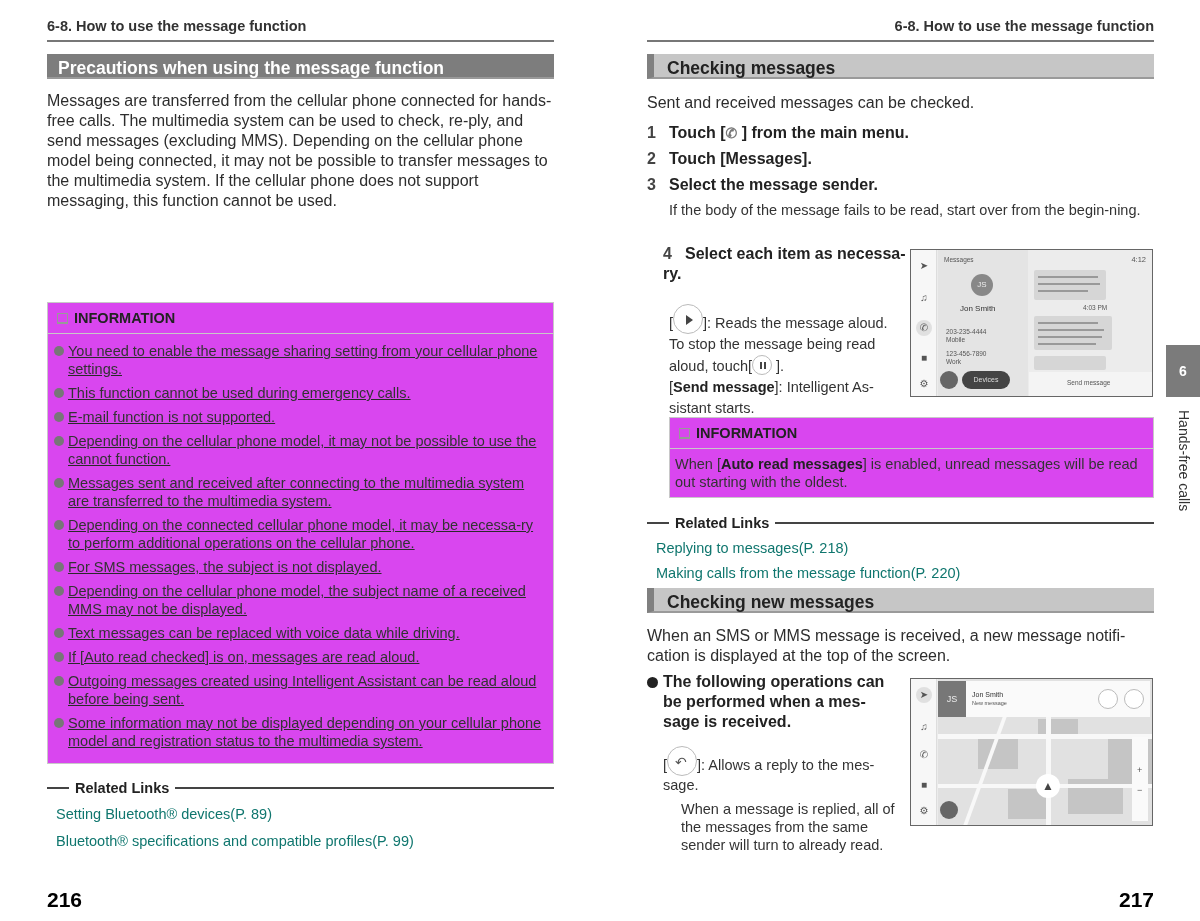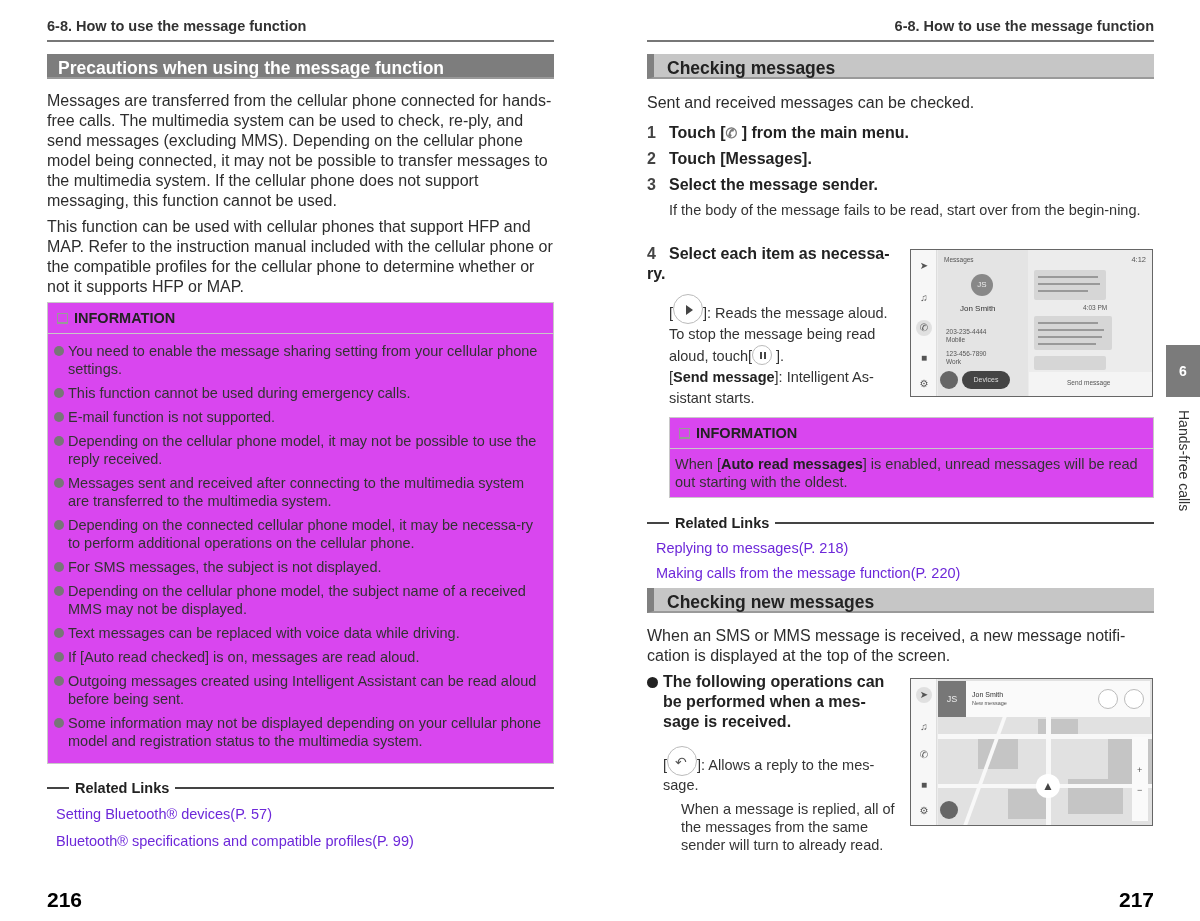--- a/index.html
+++ b/index.html
@@ -12,27 +12,27 @@
   .left .running-head { left: 0; }
   .right .running-head { right: 0; }
   .head-rule { position: absolute; top: 40px; left: 0; right: 0; height: 2px; background: #777; }
   .sec-bar { position: absolute; left: 0; right: 0; height: 25px; font-size: 17.5px; font-weight: bold; line-height: 29px; }
   .sec-dark { background: #7d7d7d; color: #fff; padding-left: 11px; border-bottom: 2px solid #999; }
   .sec-light { background: #c6c6c6; color: #222; padding-left: 13px; border-left: 7px solid #808080; border-bottom: 2px solid #9a9a9a; }
   .para { position: absolute; left: 0; right: 0; font-size: 16px; line-height: 20px; color: #2d2d2d; }
   .info-box { position: absolute; border: 1px solid #c8c8c8; background: #d946ef; }
   .info-head { height: 31px; border-bottom: 1px solid #c8c8c8; font-weight: bold; font-size: 14.5px; line-height: 31px; padding-left: 9px; display: flex; align-items: center; gap: 6px; color: #222; }
   .book-icon { width: 11px; height: 11px; border: 1px solid #999; border-bottom-width: 2px; display: inline-block; }
-  .info-list { list-style: none; padding: 8px 8px 6px 6px; }
+  .info-list { list-style: none; padding: 8px 8px 6px 6px; text-decoration: underline; }
   .info-list li { font-size: 14.5px; line-height: 18px; margin-bottom: 6px; padding-left: 14px; position: relative; color: #333; }
   .info-list li::before { content: ""; position: absolute; left: 0; top: 4px; width: 10px; height: 10px; border-radius: 50%; background: #777; }
   .related { position: absolute; left: 0; right: 0; height: 16px; display: flex; align-items: center; gap: 6px; font-size: 14.5px; font-weight: bold; color: #222; }
   .related .dash { width: 22px; height: 1.5px; background: #444; }
   .related .line { flex: 1; height: 1.5px; background: #444; }
-  .link { position: absolute; left: 9px; font-size: 14.5px; color: #6d28d9; }
+  .link { position: absolute; left: 9px; font-size: 14.5px; color: #0f766e; }
   .page-num { position: absolute; top: 888px; font-size: 21px; font-weight: bold; color: #000000; }
   .left .page-num { left: 0; }
   .right .page-num { right: 0; }
   .step { position: absolute; left: 0; font-size: 16px; font-weight: bold; color: #222; }
   .step .num { display: inline-block; width: 22px; color: #444; }
   .note { position: absolute; font-size: 14.5px; line-height: 18px; color: #333; }
   .icon-circle { display: inline-block; width: 30px; height: 30px; border-radius: 50%; border: 1px solid #bbb; vertical-align: -6px; position: relative; background: #fff; }
   .icon-circle.small { width: 20px; height: 20px; vertical-align: -4px; }
   .play-tri { position: absolute; left: 12px; top: 10px; border-left: 7px solid #444; border-top: 5px solid transparent; border-bottom: 5px solid transparent; }
   .pause-bars { position: absolute; left: 7px; top: 6px; width: 6px; height: 7px; border-left: 2px solid #444; border-right: 2px solid #444; }
@@ -60,49 +60,48 @@
   b { font-weight: bold; color: #222; }
 </style>
 </head>
 <body>
 
 <div class="page left">
   <div class="running-head">6-8. How to use the message function</div>
   <div class="head-rule"></div>
   <div class="sec-bar sec-dark" style="top:54px;">Precautions when using the message function</div>
   <div class="para" style="top:91px;">Messages are transferred from the cellular phone connected for hands-free calls. The multimedia system can be used to check, re-ply, and send messages (excluding MMS). Depending on the cellular phone model being connected, it may not be possible to transfer messages to the multimedia system. If the cellular phone does not support messaging, this function cannot be used.</div>
-  <div class="para" style="top:217px;">This function can be used with cellular phones that support HFP and MAP. Refer to the instruction manual included with the cellular phone or the compatible profiles for the cellular phone to determine whether or not it supports HFP or MAP.</div>
 
   <div class="info-box" style="left:0; top:302px; width:507px; height:462px;">
     <div class="info-head">
       <span class="book-icon"></span>
       <span>INFORMATION</span>
     </div>
     <ul class="info-list">
       <li>You need to enable the message sharing setting from your cellular phone settings.</li>
       <li>This function cannot be used during emergency calls.</li>
       <li>E-mail function is not supported.</li>
-      <li>Depending on the cellular phone model, it may not be possible to use the reply received.</li>
+      <li>Depending on the cellular phone model, it may not be possible to use the cannot function.</li>
       <li>Messages sent and received after connecting to the multimedia system are transferred to the multimedia system.</li>
       <li>Depending on the connected cellular phone model, it may be necessa-ry to perform additional operations on the cellular phone.</li>
       <li>For SMS messages, the subject is not displayed.</li>
       <li>Depending on the cellular phone model, the subject name of a received MMS may not be displayed.</li>
       <li>Text messages can be replaced with voice data while driving.</li>
       <li>If [Auto read checked] is on, messages are read aloud.</li>
       <li>Outgoing messages created using Intelligent Assistant can be read aloud before being sent.</li>
       <li>Some information may not be displayed depending on your cellular phone model and registration status to the multimedia system.</li>
     </ul>
   </div>
 
   <div class="related" style="top:780px;">
     <span class="dash"></span>
     <span>Related Links</span>
     <span class="line"></span>
   </div>
-  <div class="link" style="top:806px;">Setting Bluetooth® devices(P. 57)</div>
+  <div class="link" style="top:806px;">Setting Bluetooth® devices(P. 89)</div>
   <div class="link" style="top:833px;">Bluetooth® specifications and compatible profiles(P. 99)</div>
 
   <div class="page-num">216</div>
 </div>
 
 <div class="page right">
   <div class="running-head">6-8. How to use the message function</div>
   <div class="head-rule"></div>
 
   <div class="sec-bar sec-light" style="top:54px;">Checking messages</div>
@@ -112,25 +111,25 @@
     <span class="num">1</span><span>Touch [</span><span class="phone-glyph">✆</span><span> ] from the main menu.</span>
   </div>
   <div class="step" style="top:150px;">
     <span class="num">2</span><span>Touch [Messages].</span>
   </div>
   <div class="step" style="top:176px;">
     <span class="num">3</span><span>Select the message sender.</span>
   </div>
   <div class="note" style="top:201px; left:22px; width:485px;">If the body of the message fails to be read, start over from the begin-ning.</div>
 
-  <div class="step" style="top:244px; width:260px; line-height:20px;">
+  <div class="step" style="top:244px; width:260px; line-height:20px;margin-left:16px;">
     <span class="num">4</span><span>Select each item as necessa-ry.</span>
   </div>
 
-  <div class="note" style="top:294px; left:22px; width:230px; font-size:14.5px; line-height:21px;">
+  <div class="note" style="top:304px; left:22px; width:230px; font-size:14.5px; line-height:21px;">
     <span>[</span><span class="icon-circle"><span class="play-tri"></span></span><span>]: Reads the message aloud. To stop the message being read aloud, touch[</span><span class="icon-circle small"><span class="pause-bars"></span></span><span> ].</span><br>
     <span>[</span><b>Send message</b><span>]: Intelligent As-sistant starts.</span>
   </div>
 
   <div class="screen" style="left:263px; top:249px; width:243px; height:148px;">
     <div class="sidebar">
       <span class="sb-icon" style="top:8px;">➤</span>
       <span class="sb-icon" style="top:40px;">♫</span>
       <span class="sb-icon active" style="top:70px;">✆</span>
       <span class="sb-icon" style="top:100px;">■</span>

